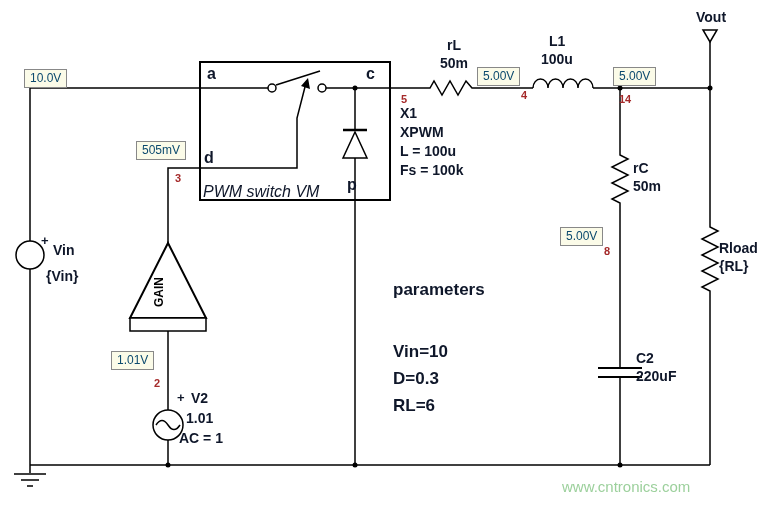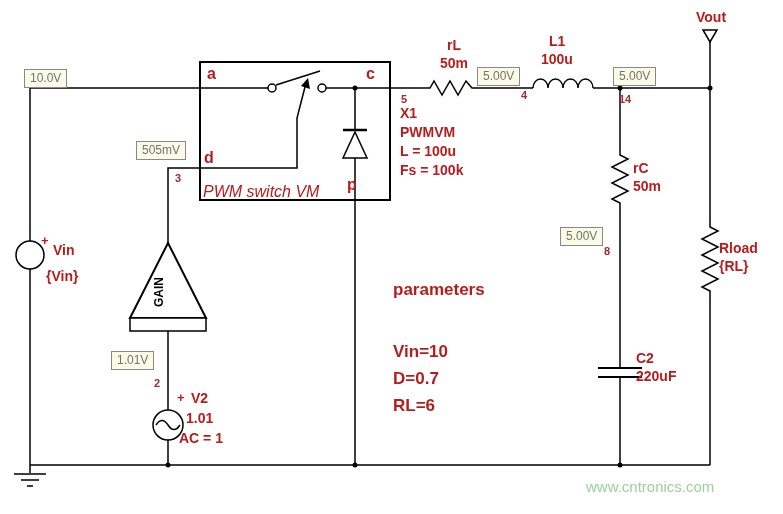--- a/index.html
+++ b/index.html
@@ -1,25 +1,25 @@
 <!DOCTYPE html>
 <html><head>
 <meta charset="utf-8">
 <style>
   * { margin:0; padding:0; box-sizing:border-box; }
   html,body { background:#ffffff; font-family:"Liberation Sans", sans-serif; }
   .canvas { position:relative; width:783px; height:514px; background:#ffffff; overflow:hidden; }
   .schematic-svg { position:absolute; left:0; top:0; }
-  .txt { position:absolute; white-space:nowrap; color:#b91c1c; }
+  .txt { position:absolute; white-space:nowrap; color:#0f172a; }
   .lbl { font-size:14px; font-weight:bold; }
   .lbl-sm { font-size:13px; font-weight:bold; }
   .term { font-size:16px; font-weight:bold; }
   .caption { font-size:16px;font-style:italic; }
   .vbox { position:absolute; font-size:12px; line-height:15px; padding:1px 5px;
-          background:#fbfbe8; border:1px solid #888; color:#737373; white-space:nowrap; }
+          background:#fbfbe8; border:1px solid #888; color:#0c4a6e; white-space:nowrap; }
   .node-num { position:absolute; font-size:11px; font-weight:bold; color:#a52a2a; white-space:nowrap; }
   .param-head { font-size:17px; font-weight:bold; }
   .param-line { font-size:17px; font-weight:bold; line-height:27px; }
   .multiline div { line-height:19px; }
   .watermark { font-size:15px; color:#9cd09c; }
 </style>
 </head>
 <body>
 
 <div class="canvas">
@@ -111,21 +111,21 @@
   <div class="txt term" style="left:347px; top:176px;">p</div>
   <div class="txt caption" style="left:203px; top:183px;">PWM switch VM</div>
 
   <div class="txt lbl" style="left:447px; top:37px;">rL</div>
   <div class="txt lbl" style="left:440px; top:55px;">50m</div>
   <div class="txt lbl" style="left:549px; top:33px;">L1</div>
   <div class="txt lbl" style="left:541px; top:51px;">100u</div>
 
   <div class="txt lbl multiline" style="left:400px; top:104px;">
     <div>X1</div>
-    <div>PWMVM</div>
+    <div>XPWM</div>
     <div>L = 100u</div>
     <div>Fs = 100k</div>
   </div>
 
   <div class="txt lbl" style="left:633px; top:160px;">rC</div>
   <div class="txt lbl" style="left:633px; top:178px;">50m</div>
   <div class="txt lbl" style="left:636px; top:350px;">C2</div>
   <div class="txt lbl" style="left:636px; top:368px;">220uF</div>
   <div class="txt lbl" style="left:719px; top:240px;">Rload</div>
   <div class="txt lbl" style="left:719px; top:258px;">{RL}</div>
@@ -137,19 +137,19 @@
 
   <div class="txt lbl-sm" style="left:177px; top:390px;">+</div>
   <div class="txt lbl" style="left:191px; top:390px;">V2</div>
   <div class="txt lbl" style="left:186px; top:410px;">1.01</div>
   <div class="txt lbl" style="left:179px; top:430px;">AC = 1</div>
 
 
   <div class="txt param-head" style="left:393px; top:280px;">parameters</div>
   <div class="txt" style="left:393px; top:338px;">
     <div class="param-line">Vin=10</div>
-    <div class="param-line">D=0.7</div>
+    <div class="param-line">D=0.3</div>
     <div class="param-line">RL=6</div>
   </div>
 
-  <div class="txt watermark" style="left:586px; top:478px;">www.cntronics.com</div>
+  <div class="txt watermark" style="left:562px; top:478px;">www.cntronics.com</div>
 
 </div>
 
 </body></html>

